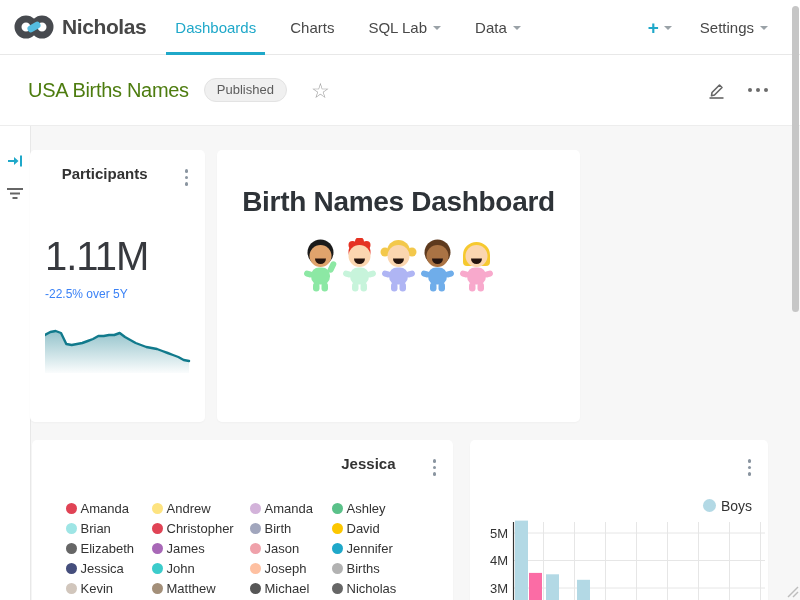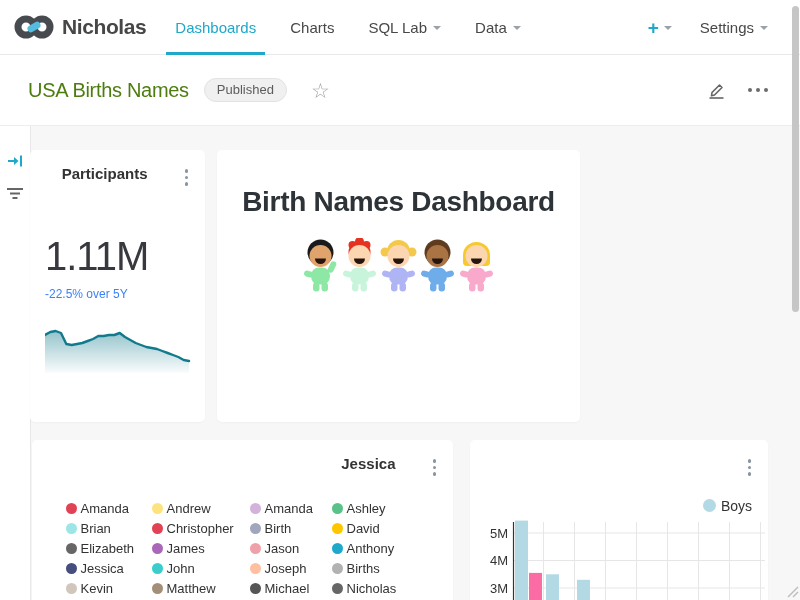--- a/index.html
+++ b/index.html
@@ -285,21 +285,21 @@
         <div class="legend-item">
           <span class="legend-dot" style="background: rgb(168, 104, 183);"></span>
           <span>James</span>
         </div>
         <div class="legend-item">
           <span class="legend-dot" style="background: rgb(239, 161, 170);"></span>
           <span>Jason</span>
         </div>
         <div class="legend-item">
           <span class="legend-dot" style="background: rgb(31, 168, 201);"></span>
-          <span>Anthony</span>
+          <span>Jennifer</span>
         </div>
         <div class="legend-item">
           <span class="legend-dot" style="background: rgb(69, 78, 124);"></span>
           <span>Jessica</span>
         </div>
         <div class="legend-item">
           <span class="legend-dot" style="background: rgb(60, 204, 203);"></span>
           <span>John</span>
         </div>
         <div class="legend-item">

